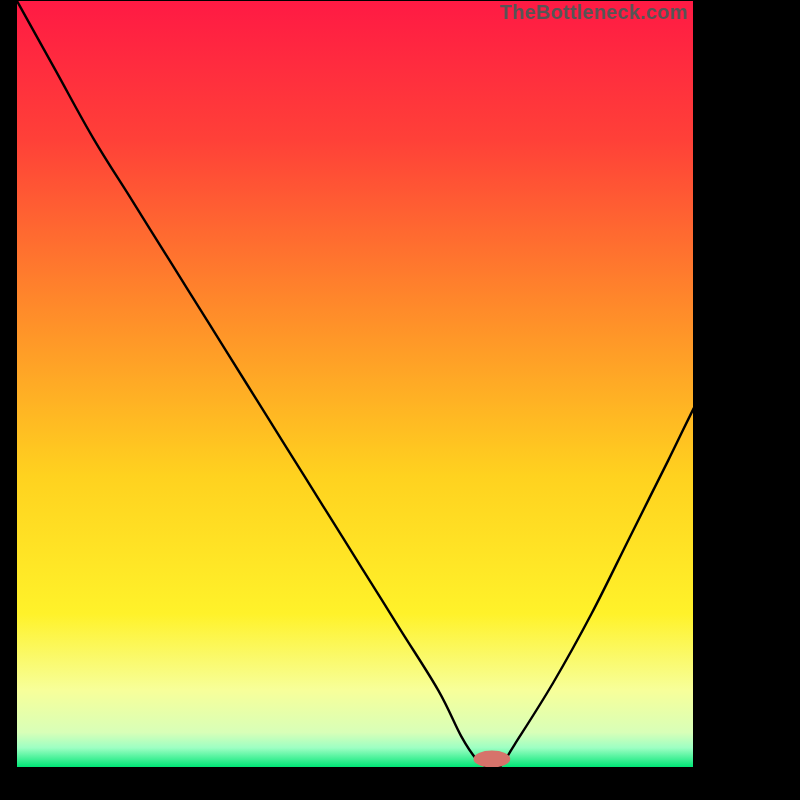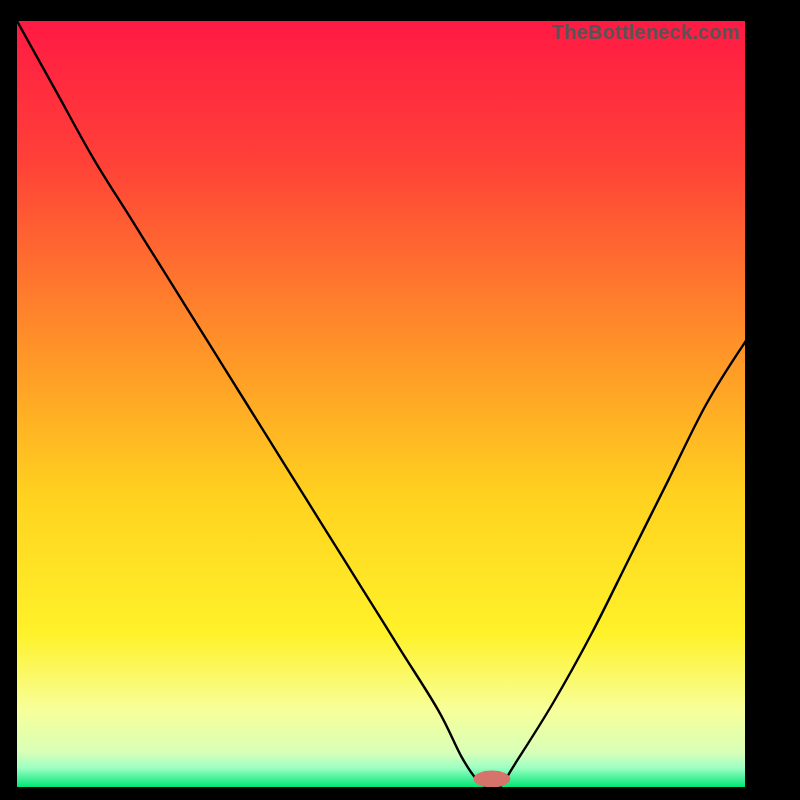--- a/index.html
+++ b/index.html
@@ -13,22 +13,22 @@
   }
   .frame {
     position: relative;
     width: 800px;
     height: 800px;
     background: #000;
   }
   .plot-area {
     position: absolute;
     left: 17px;
-    top: 21px;
-    width: 728px;
+    top: 1px;
+    width: 676px;
     height: 766px;
     overflow: hidden;
   }
   .watermark {
     position: absolute;
     top: 0px;
     right: 5px;
     color: #555;
     font-size: 20px;
     font-weight: 600;

